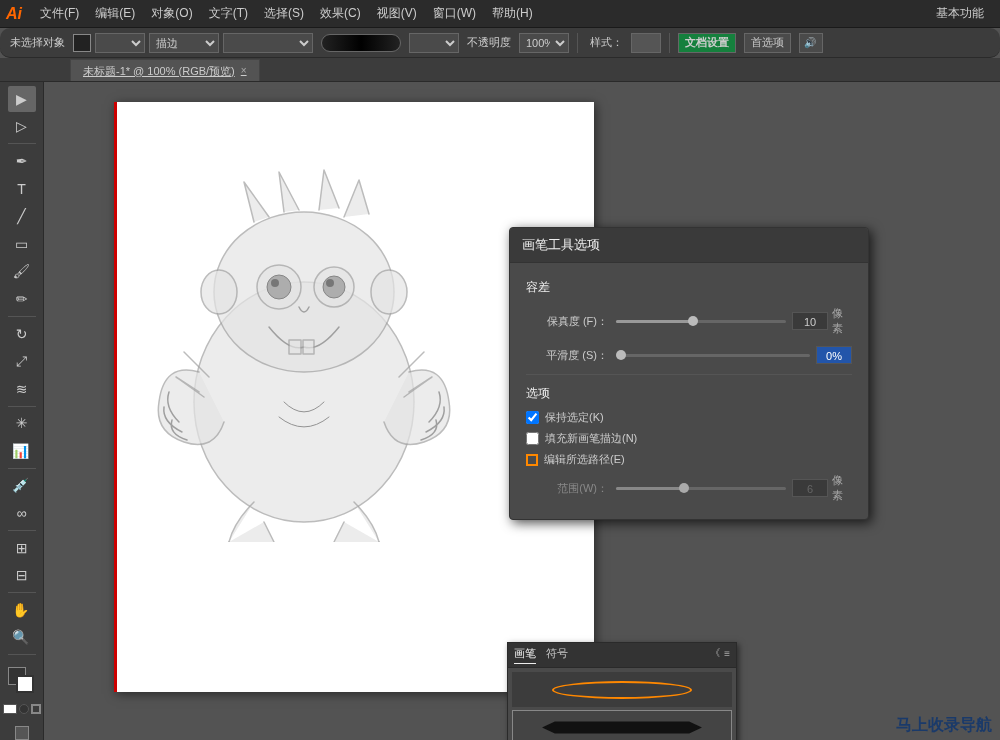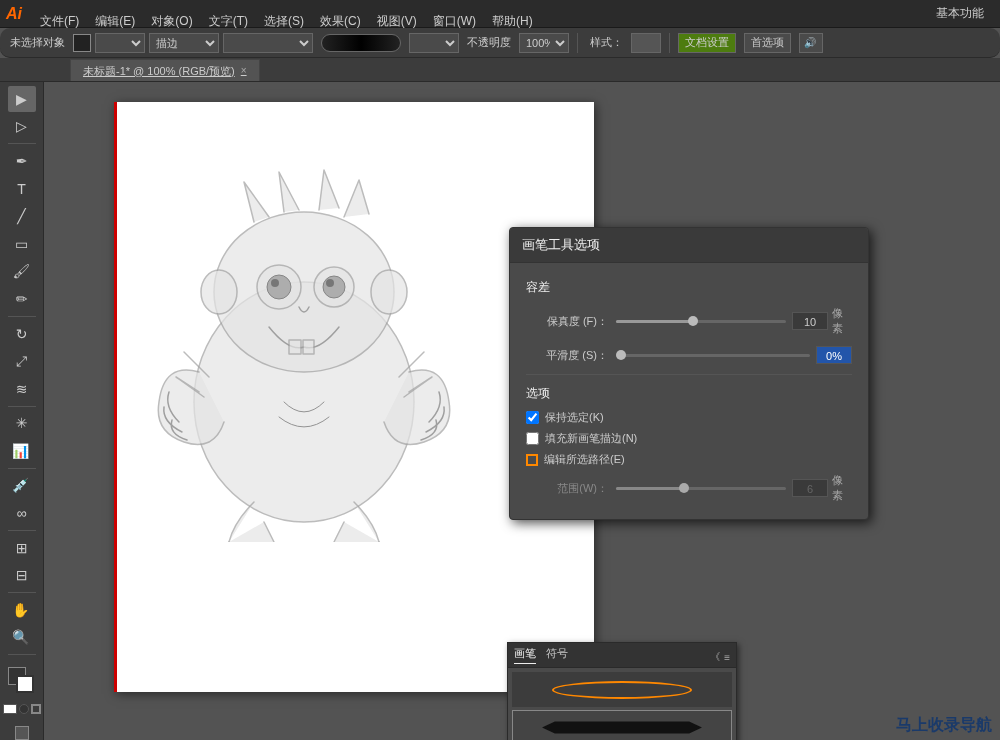--- a/index.html
+++ b/index.html
@@ -24,21 +24,21 @@
       border-bottom: 1px solid #1a1a1a;
     }
     #ai-logo {
       color: #ff6600;
       font-weight: bold;
       font-size: 16px;
       margin-right: 10px;
       font-style: italic;
     }
     .menu-item {
-      padding: 8px 8px;
+      padding: 0 8px;
       height: 29px;
       line-height: 28px;
       color: #ccc;
       cursor: pointer;
       font-size: 12px;
     }
     #top-right {
       margin-left: auto;
       color: #ccc;
       font-size: 12px;
@@ -369,21 +369,21 @@
       top: 560px;
       width: 230px;
       background: #3c3c3c;
       border: 1px solid #2a2a2a;
       box-shadow: 2px 2px 6px rgba(0,0,0,0.5);
       z-index: 90;
     }
     #brush-panel-header {
       background: #333;
       display: flex;
-      align-items: flex-end;
+      align-items: flex-start;
       padding: 3px 6px;
       border-bottom: 1px solid #2a2a2a;
     }
     #brush-panel-tabs {
       display: flex;
       gap: 10px;
       flex: 1;
     }
     .brush-tab {
       color: #ccc;
@@ -485,21 +485,21 @@
   <div class="stroke-preview"></div>
   <select class="toolbar-select narrow"></select>
   <span class="toolbar-label">不透明度</span>
   <select class="toolbar-select narrow">
     <option>100%</option>
   </select>
   <span class="toolbar-sep"></span>
   <span class="toolbar-label">样式：</span>
   <div class="toolbar-icon-btn" style="width:30px;background:#555;"></div>
   <div class="toolbar-sep"></div>
-  <button class="toolbar-label" style="background:#4d7c0f;border:1px solid #666;color:#ccc;height:20px;cursor:pointer;padding:0 6px;">文档设置</button>
+  <button class="toolbar-label" style="background:#15803d;border:1px solid #666;color:#ccc;height:20px;cursor:pointer;padding:0 6px;font-weight:bold;">文档设置</button>
   <button class="toolbar-label" style="background:#4a4a4a;border:1px solid #666;color:#ccc;height:20px;cursor:pointer;padding:0 6px;margin-left:4px;">首选项</button>
   <div class="toolbar-icon-btn" style="margin-left:4px;">🔊</div>
 </div>
 
 <div id="tab-bar">
   <div class="tab active">
     <span>未标题-1* @ 100% (RGB/预览)</span>
     <span class="tab-close">×</span>
   </div>
 </div>

